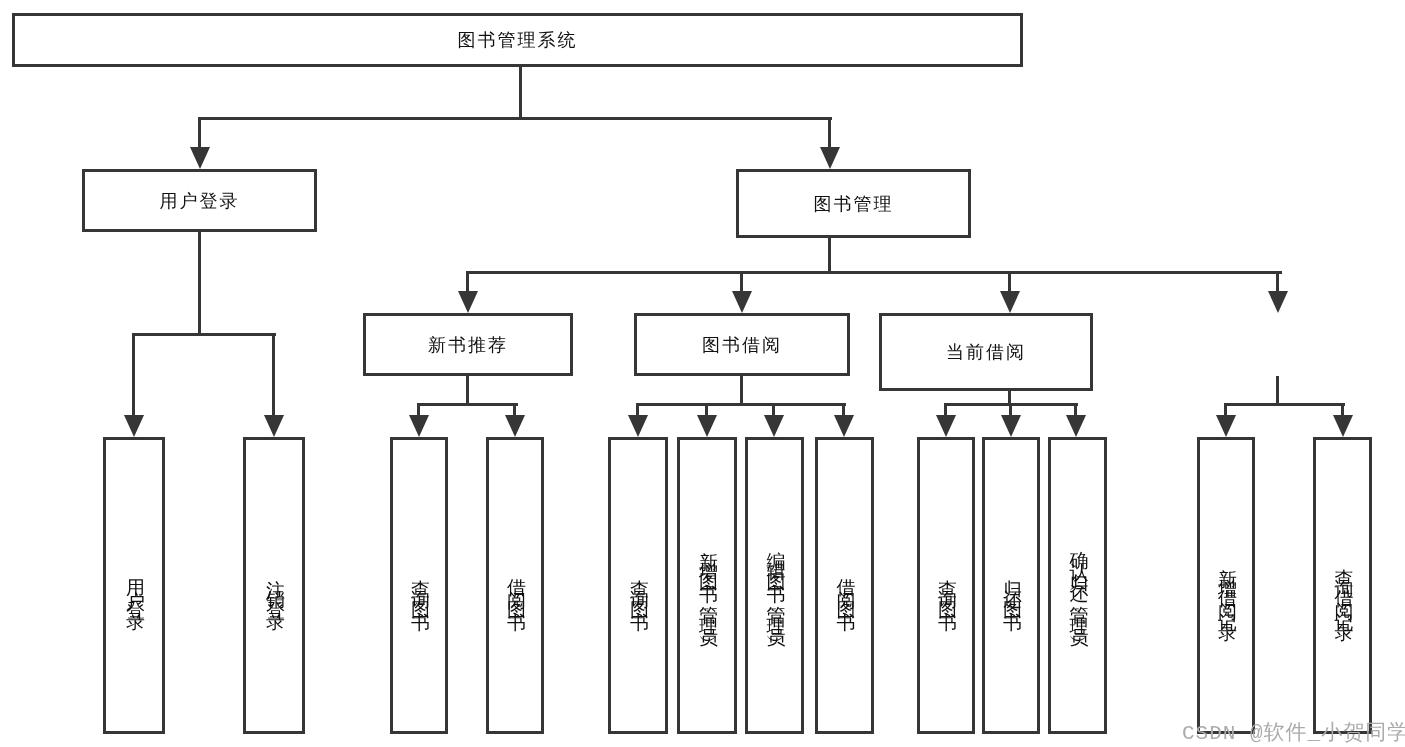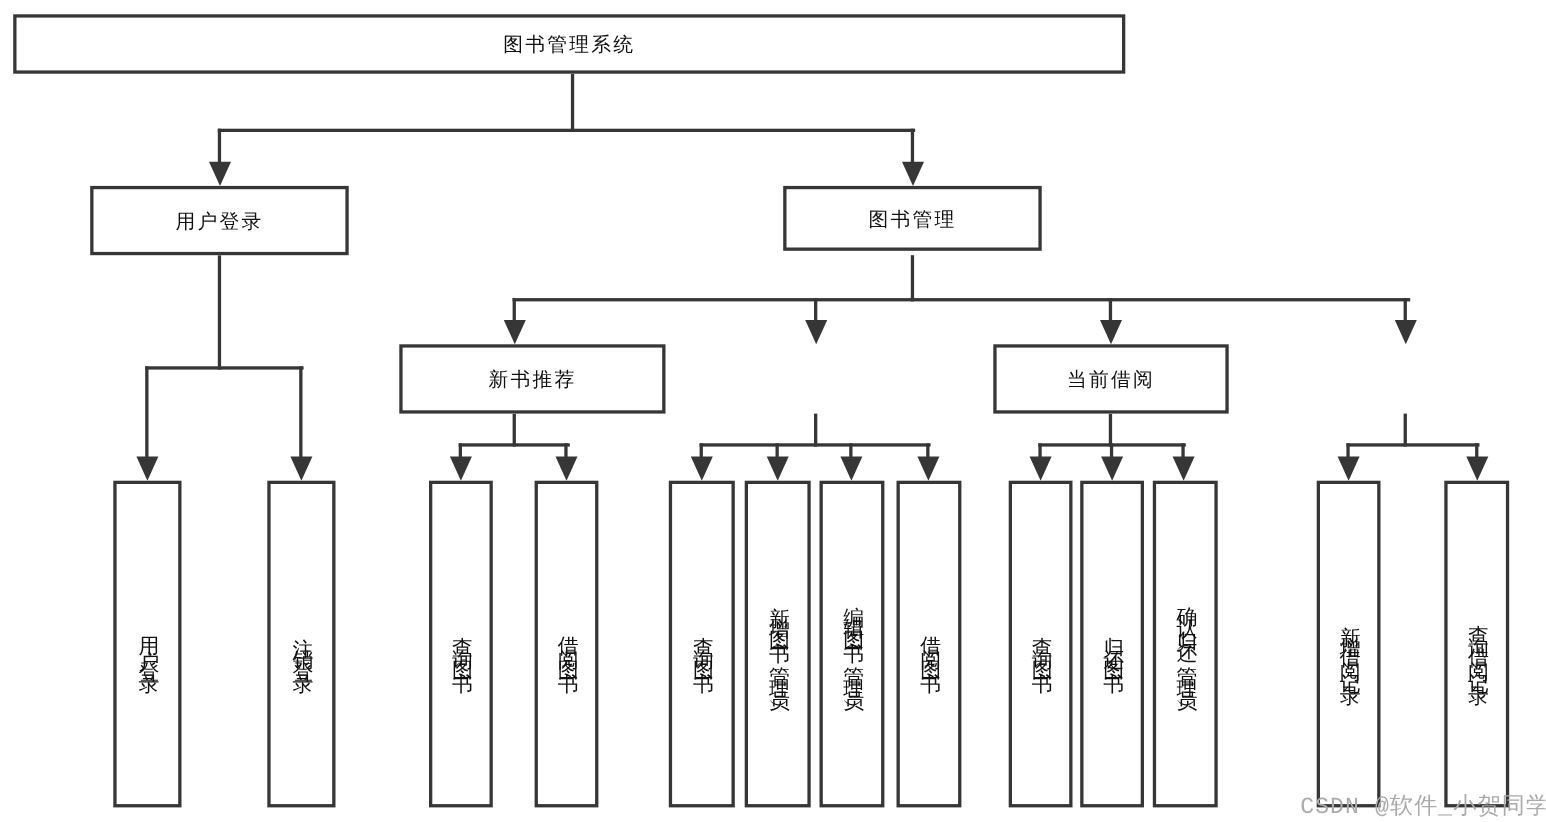--- a/index.html
+++ b/index.html
@@ -33,23 +33,24 @@
     font-size:21px; letter-spacing:1px; color:var(--watermark); white-space:nowrap;
   }
 </style>
 </head>
 <body>
 
 <div class="canvas">
 
   <div class="node h" style="left:12px;top:13px;width:1011px;height:54px">图书管理系统</div>
   <div class="node h" style="left:82px;top:169px;width:235px;height:63px">用户登录</div>
-  <div class="node h" style="left:712px;top:169px;width:235px;height:59px">图书管理</div>
-  <div class="node h" style="left:363px;top:313px;width:242px;height:63px">新书推荐</div>
-  <div class="node h" style="left:903px;top:313px;width:214px;height:63px">当前借阅</div>
+  <div class="node h" style="left:736px;top:169px;width:235px;height:69px">图书管理</div>
+  <div class="node h" style="left:363px;top:313px;width:210px;height:63px">新书推荐</div>
+  <div class="node h" style="left:634px;top:313px;width:216px;height:63px">图书借阅</div>
+  <div class="node h" style="left:879px;top:313px;width:214px;height:78px">当前借阅</div>
 
   <div class="node v" style="left:103px;top:437px;width:62px;height:297px">用户登录</div>
   <div class="node v" style="left:243px;top:437px;width:62px;height:297px">注销登录</div>
   <div class="node v" style="left:390px;top:437px;width:58px;height:297px">查询图书</div>
   <div class="node v" style="left:486px;top:437px;width:58px;height:297px">借阅图书</div>
   <div class="node v" style="left:608px;top:437px;width:60px;height:297px">查询图书</div>
   <div class="node v" style="left:677px;top:437px;width:60px;height:297px">新增图书（管理员）</div>
   <div class="node v" style="left:745px;top:437px;width:59px;height:297px">编辑图书（管理员）</div>
   <div class="node v" style="left:815px;top:437px;width:59px;height:297px">借阅图书</div>
   <div class="node v" style="left:917px;top:437px;width:58px;height:297px">查询图书</div>

